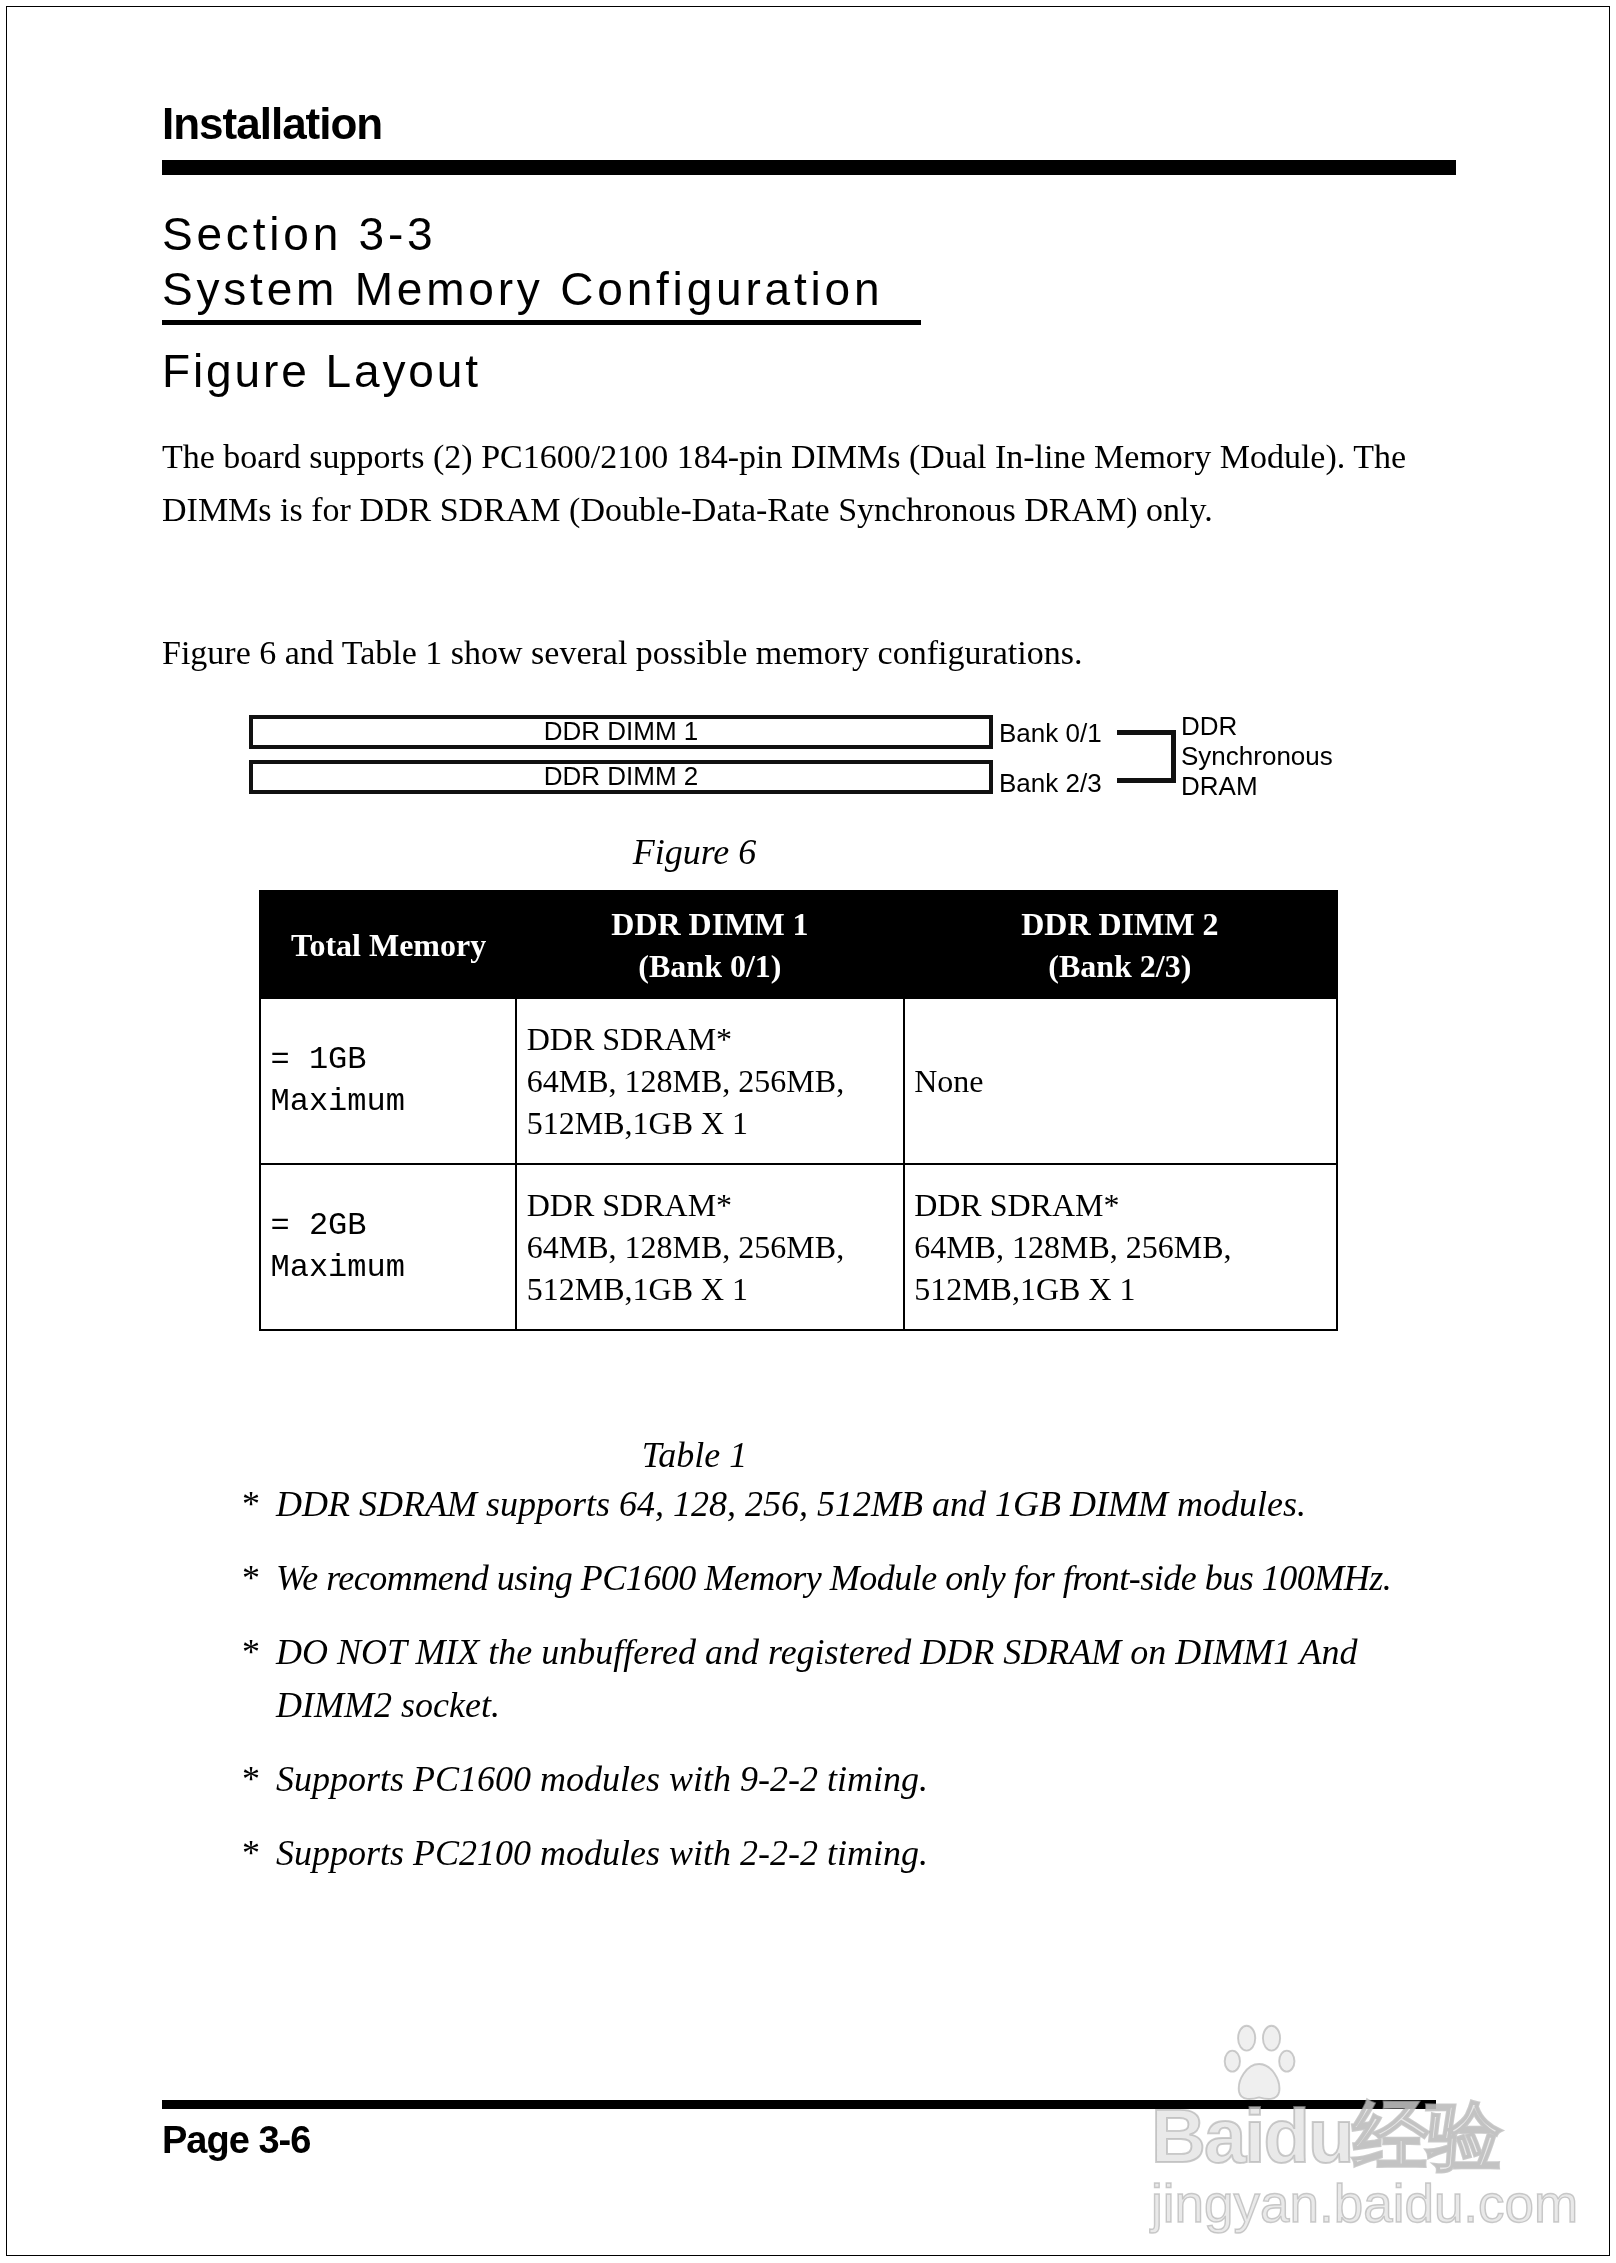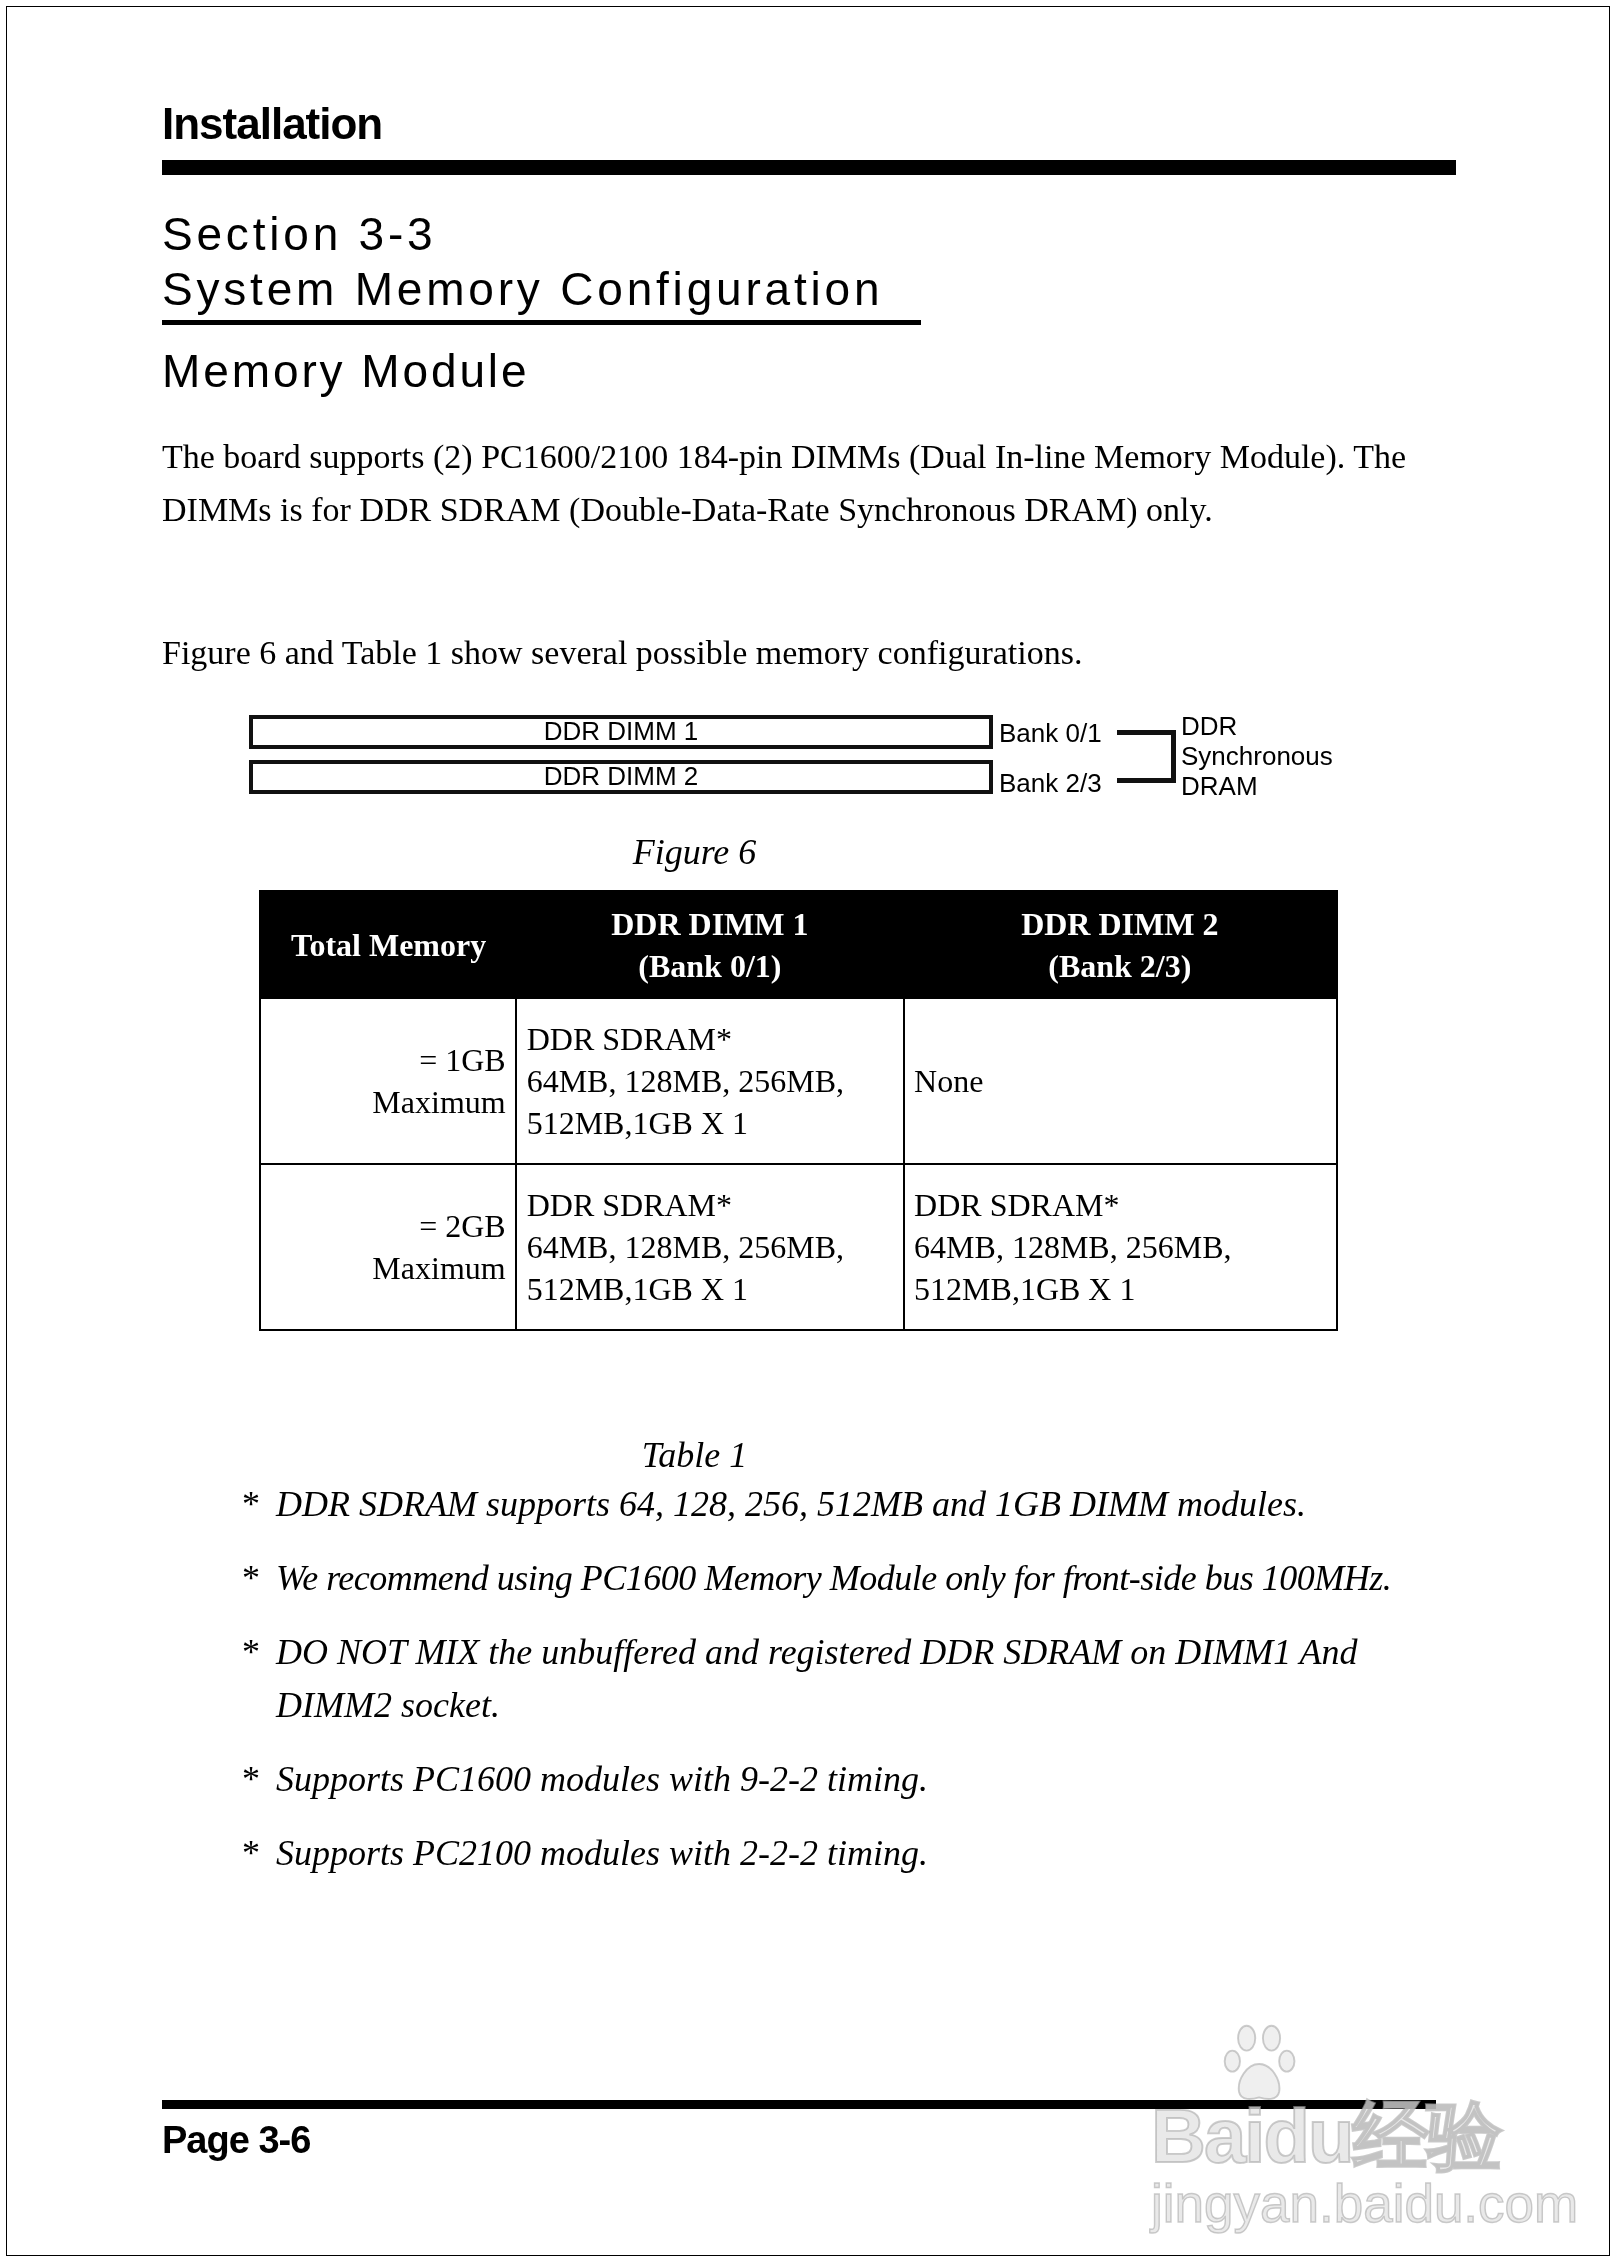--- a/index.html
+++ b/index.html
@@ -62,21 +62,21 @@
     border-collapse: collapse; border: 2.9px solid #000;
   }
   .mem-table th {
     background: #000; color: #fff; font-weight: bold; font-size: 32px; line-height: 42px;
     height: 105px; text-align: center; padding: 0 7.6px;
   }
   .mem-table td {
     border: 2.9px solid #000; font-size: 32px; line-height: 42px; vertical-align: middle;
     padding: 0 9.5px; height: 164px;
   }
-  .mem-table td.total { text-align: right; }
+  .mem-table td.total { text-align: left; font-family: Liberation Mono, monospace; }
   .col1 { width: 249px; }
   .col2 { width: 390px; }
   .col3 { width: 439px; }
 
   
   .notes { position: absolute; left: 242px; top: 1478px; width: 1274px; margin: 0; padding: 0; list-style: none; }
   .note { position: relative; font-size: 36px; font-style: italic; line-height: 53px; margin-bottom: 21px; padding-left: 34px; }
   .note .star { position: absolute; left: 0; top: 0; font-style: normal; }
 
   .foot-rule { position: absolute; left: 162px; top: 2100px; width: 1274px; height: 8.6px; background: #000; }
@@ -94,21 +94,21 @@
 <body>
 
 <div class="page-frame"></div>
 
 <div class="running-head sans">Installation</div>
 <div class="head-rule"></div>
 
 <div class="section-num sans">Section 3-3</div>
 <div class="section-title sans">System Memory Configuration</div>
 <div class="section-underline"></div>
-<div class="sub-title sans">Memory Module</div>
+<div class="sub-title sans">Figure Layout</div>
 
 <div class="para para1 serif">The board supports (2) PC1600/2100 184-pin DIMMs (Dual In-line Memory Module).  The DIMMs is for DDR SDRAM (Double-Data-Rate Synchronous DRAM) only.</div>
 <div class="para para2 serif">Figure 6 and Table 1 show several possible memory configurations.</div>
 
 <div>
   <div class="dimm dimm1 sans">DDR DIMM 1</div>
   <div class="dimm dimm2 sans">DDR DIMM 2</div>
   <div class="bank-label bank1 sans">Bank 0/1</div>
   <div class="bank-label bank2 sans">Bank 2/3</div>
   <div class="conn-line" style="left:1117px; top:730px; width:59px; height:4.8px;"></div>

